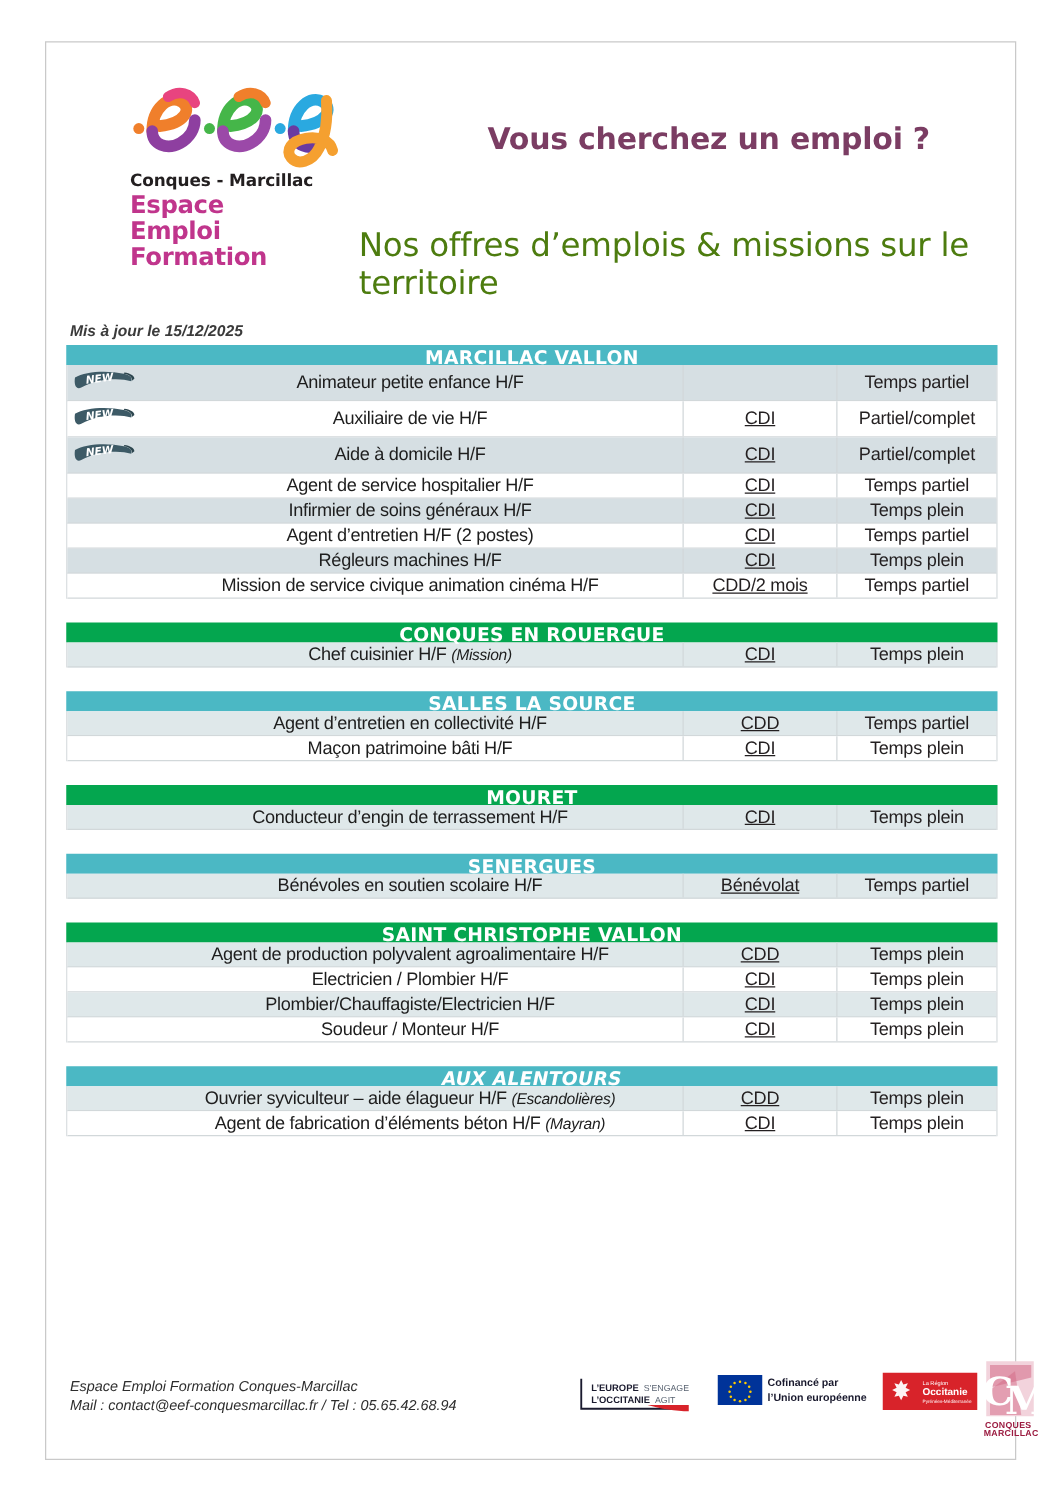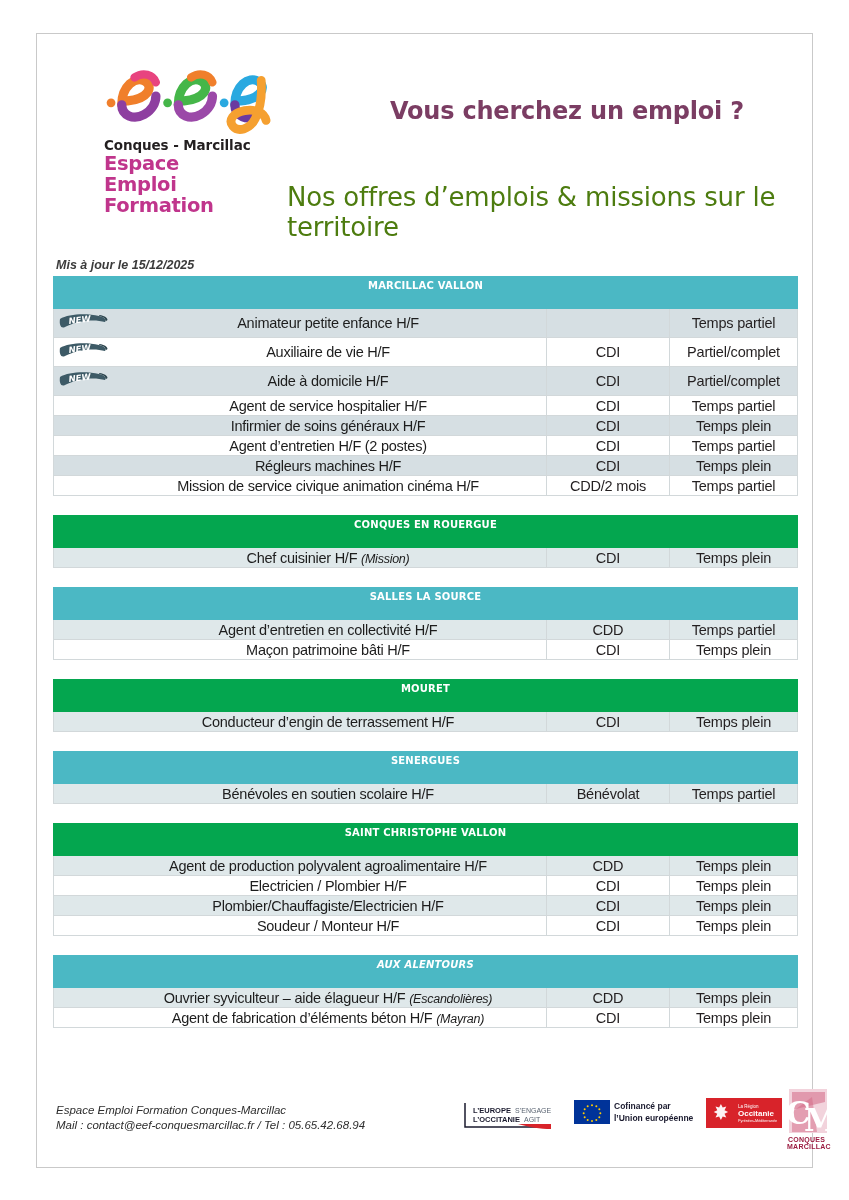--- a/index.html
+++ b/index.html
@@ -92,27 +92,27 @@
   
   #sections {
     position: absolute;
     left: 16px; top: 242px;
     width: 745px;
   }
   .section { width: 745px; }
   .section + .section { margin-top: 19px; }
 
   .sec-head {
-    height: 33px;
+    height: 16px;
     line-height: 20px;
     text-align: center;
     color: #ffffff;
     font-family: "DejaVu Sans", sans-serif;
     font-weight: bold;
-    font-size: 10px;
+    font-size: 15px;
     letter-spacing: 0.2px;
   }
   .sec-head.teal  { background: #4bb8c4; }
   .sec-head.green { background: #04a64f; }
   .sec-head.italic { font-style: italic; }
 
   .rows { border-left: 1px solid #d2d8da; border-right: 1px solid #d2d8da; }
 
   .row {
     display: flex;
@@ -144,21 +144,21 @@
     font-style: italic;
     font-size: 12.5px;
   }
   .c-contract {
     width: 123px; flex: 0 0 123px;
     text-align: right;
     border-left: 1px solid #d2d8da;
     font-size: 14.5px;
     letter-spacing: -0.2px;
     height: 100%;
-    display: flex; align-items: center; justify-content: center;
+    display: flex; align-items: center; justify-content: center; text-decoration: underline;
   }
   .c-time {
     width: 128px; flex: 0 0 128px;
     text-align: center;
     border-left: 1px solid #d2d8da;
     font-size: 14.5px;
     letter-spacing: -0.2px;
     height: 100%;
     display: flex; align-items: center; justify-content: center;
   }

